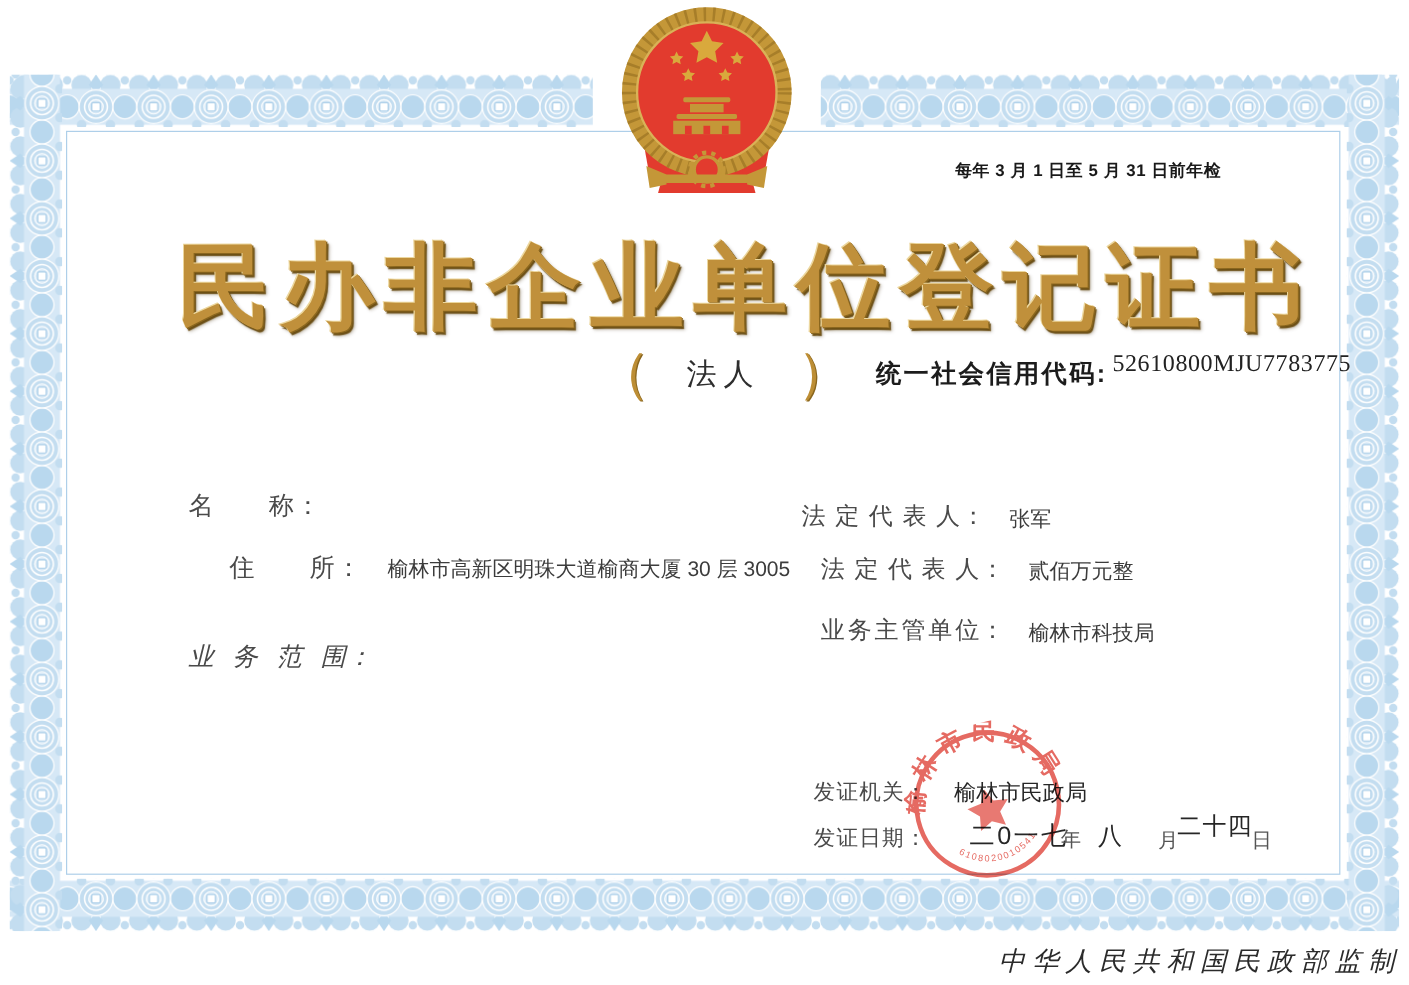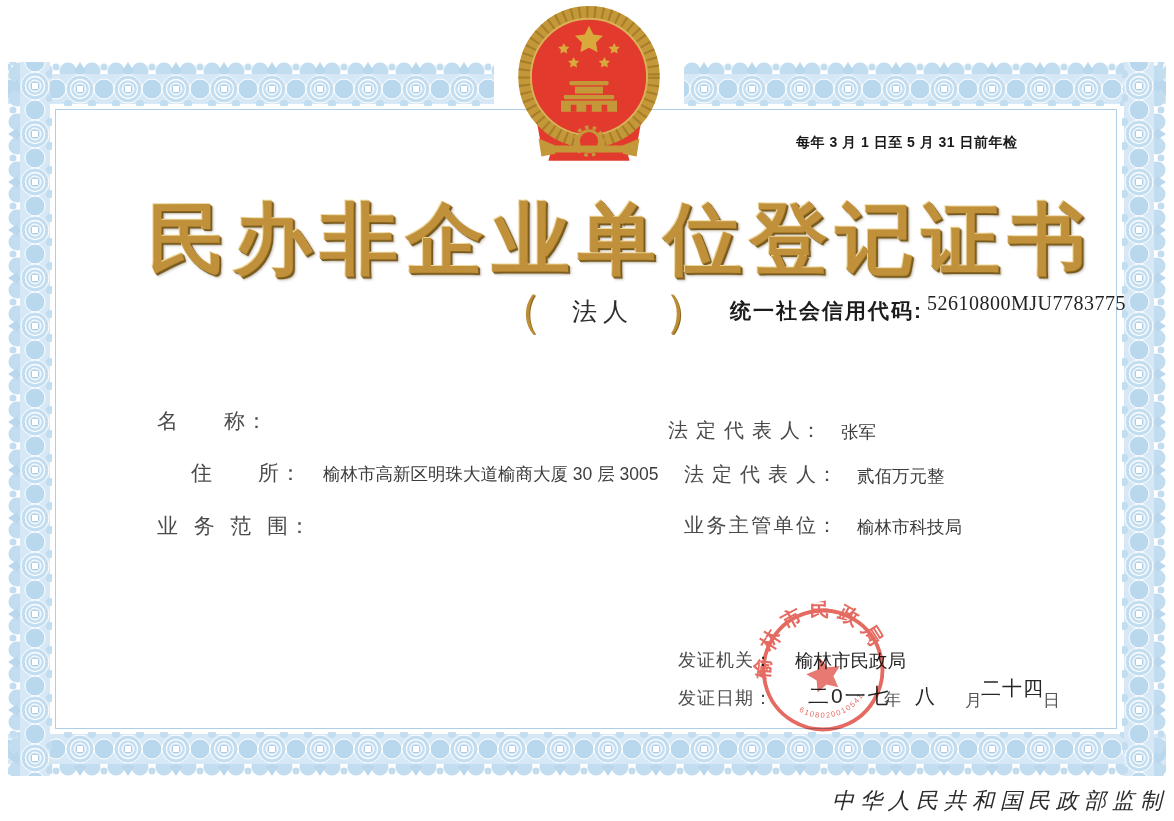--- a/index.html
+++ b/index.html
@@ -215,21 +215,21 @@
   <span class="jlabel w88">名称</span>
   <span class="colon">：</span>
 </div>
 
 <div class="row lrow" style="left:157px;top:459px;margin-left:34px;">
   <span class="jlabel w88">住所</span>
   <span class="colon">：</span>
   <span class="val val-plain">榆林市高新区明珠大道榆商大厦 30 层 3005</span>
 </div>
 
-<div class="row lrow" style="left:157px;top:512px;">
+<div class="row lrow" style="left:157px;top:533px;font-style:italic;">
   <span class="jlabel w131">业务范围</span>
   <span class="colon">：</span>
 </div>
 
 <div class="row rrow" style="left:668px;top:417px;">
   <span class="jlabel w132">法定代表人</span>
   <span class="colon">：</span>
   <span class="val rval">张军</span>
 </div>
 

